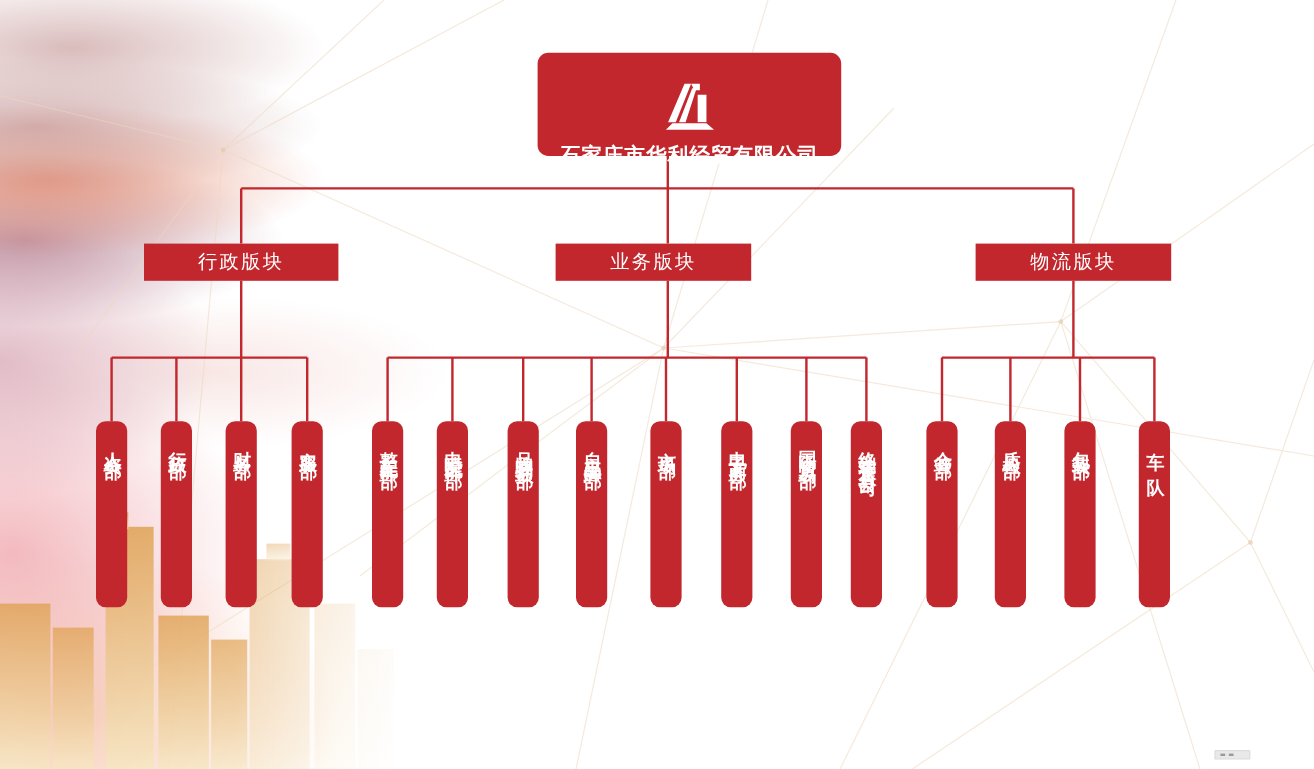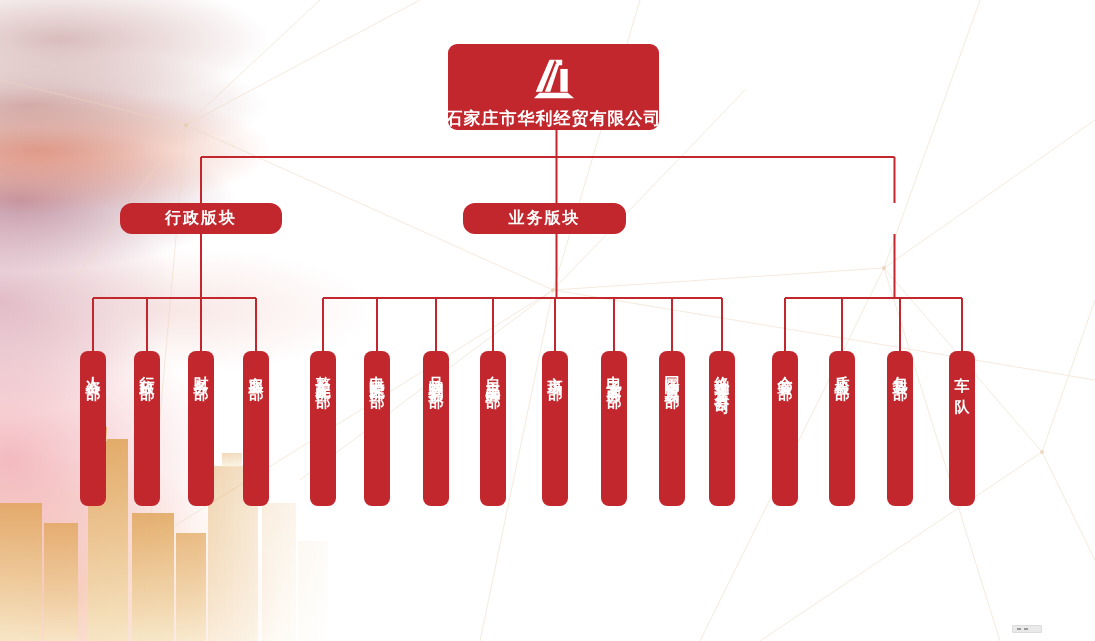--- a/index.html
+++ b/index.html
@@ -19,25 +19,25 @@
       radial-gradient(ellipse 280px 90px  at 180px 310px,rgba(238,196,190,.40),rgba(238,196,190,0) 70%),
       radial-gradient(ellipse 280px 220px at 10px 460px,rgba(233,130,140,.55), rgba(233,130,140,0) 74%),
       radial-gradient(ellipse 300px 200px at 60px 600px,rgba(240,160,120,.50), rgba(240,160,120,0) 74%);
   }
   .bg-skyline{position:absolute;left:0;bottom:0;width:360px;height:230px;pointer-events:none;
     -webkit-mask-image:linear-gradient(to right,#000 55%,transparent 96%);
     mask-image:linear-gradient(to right,#000 55%,transparent 96%);}
   .bg-mesh{position:absolute;left:0;top:0;width:1095px;height:641px;pointer-events:none;}
   
   .node{position:absolute;background:#c1272d;border-radius:9px;color:#fff;box-sizing:border-box;}
-  .root-box{left:448px;top:44px;width:211px;height:86px;display:flex;flex-direction:column;
-    align-items:center;justify-content:flex-start;padding-top:14px;}
+  .root-box{left:448px;top:44px;width:253px;height:86px;display:flex;flex-direction:column;
+    align-items:center;justify-content:flex-start;padding-top:24px;}
   .root-title{font-size:17px;font-weight:700;letter-spacing:1px;margin-top:3px;white-space:nowrap;}
   .division{top:203px;height:31px;display:flex;align-items:center;justify-content:center;
-    font-size:16px;font-weight:700;letter-spacing:2px;border-radius:12px;}
+    font-size:16px;font-weight:400;letter-spacing:2px;border-radius:0;}
   .div-admin{left:120px;width:162px;}
   .div-business{left:463px;width:163px;}
   .div-logistics{left:813px;width:163px;}
   .leaf{top:351px;width:26px;height:155px;border-radius:8px;display:flex;justify-content:center;}
   .leaf-text{writing-mode:vertical-rl;text-orientation:upright;font-size:15px;font-weight:700;
     letter-spacing:4px;line-height:1.05;padding-top:13px;white-space:nowrap;}
   svg.connectors{position:absolute;left:0;top:0;width:1095px;height:641px;pointer-events:none;}
   
   .watermark{position:absolute;left:1012px;top:625px;width:30px;height:8px;background:#e9e9e9;
     border:1px solid #dcdcdc;border-radius:1px;display:flex;align-items:center;gap:3px;
@@ -118,20 +118,23 @@
     </span>
     <span class="root-title">石家庄市华利经贸有限公司</span>
   </div>
 
   <div class="node division div-admin">
     <span>行政版块</span>
   </div>
   <div class="node division div-business">
     <span>业务版块</span>
   </div>
+  <div class="node division div-logistics">
+    <span>物流版块</span>
+  </div>
 
   <div class="node leaf" style="left:80px">
       <span class="leaf-text">人资部</span>
     </div>
   <div class="node leaf" style="left:134px">
       <span class="leaf-text">行政部</span>
     </div>
   <div class="node leaf" style="left:188px">
       <span class="leaf-text">财务部</span>
     </div>

